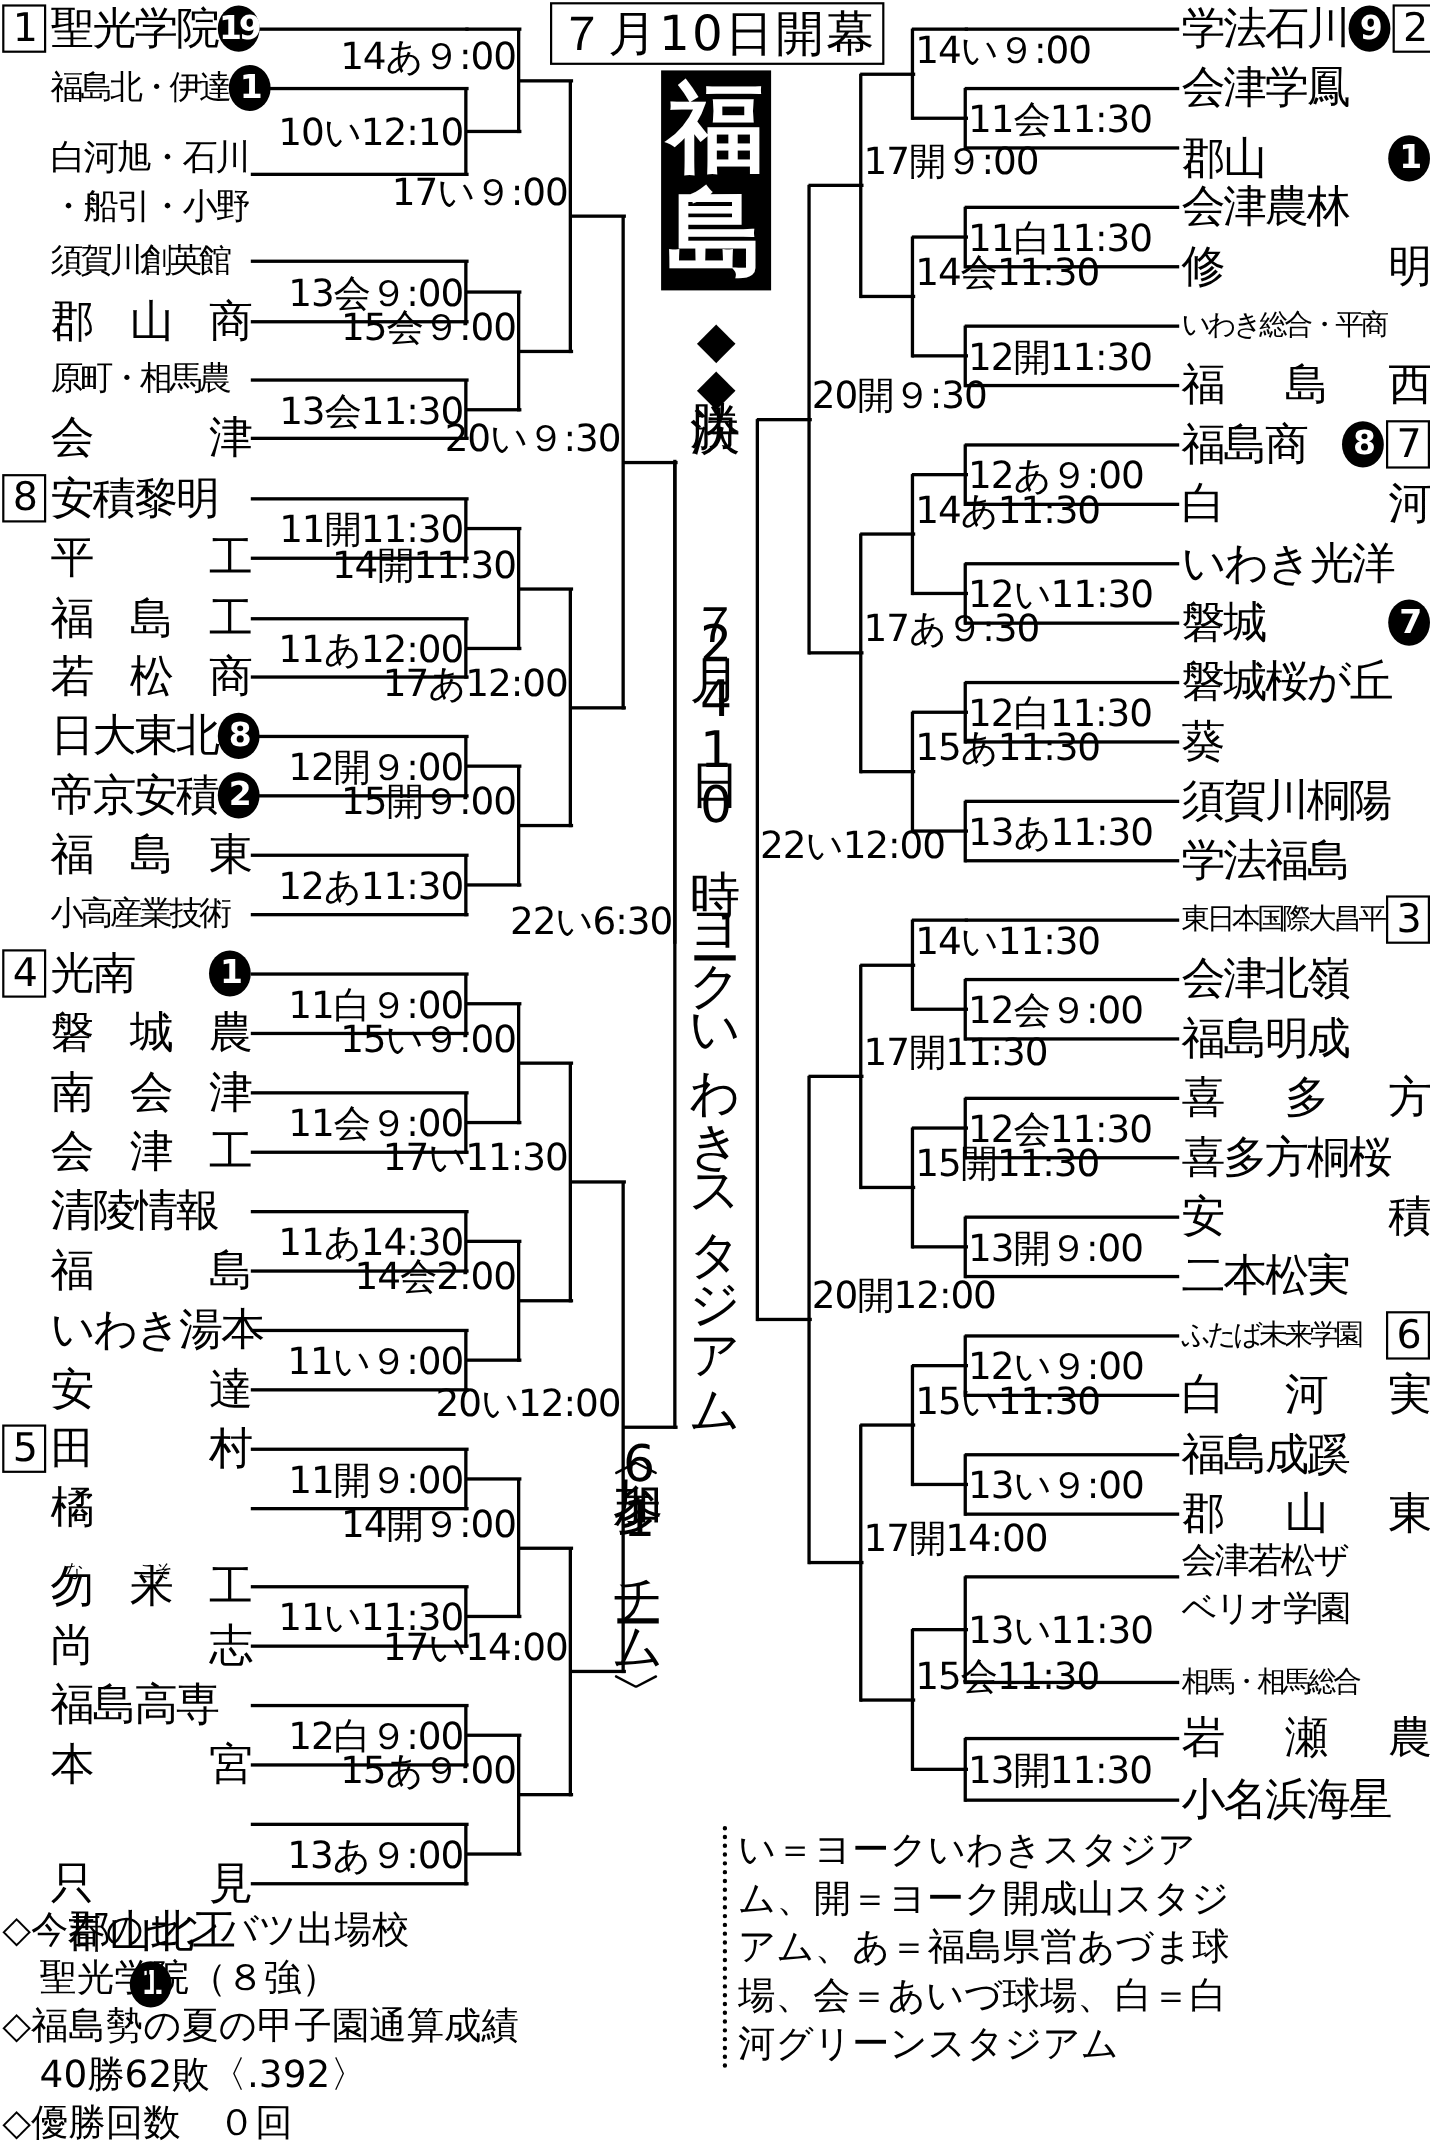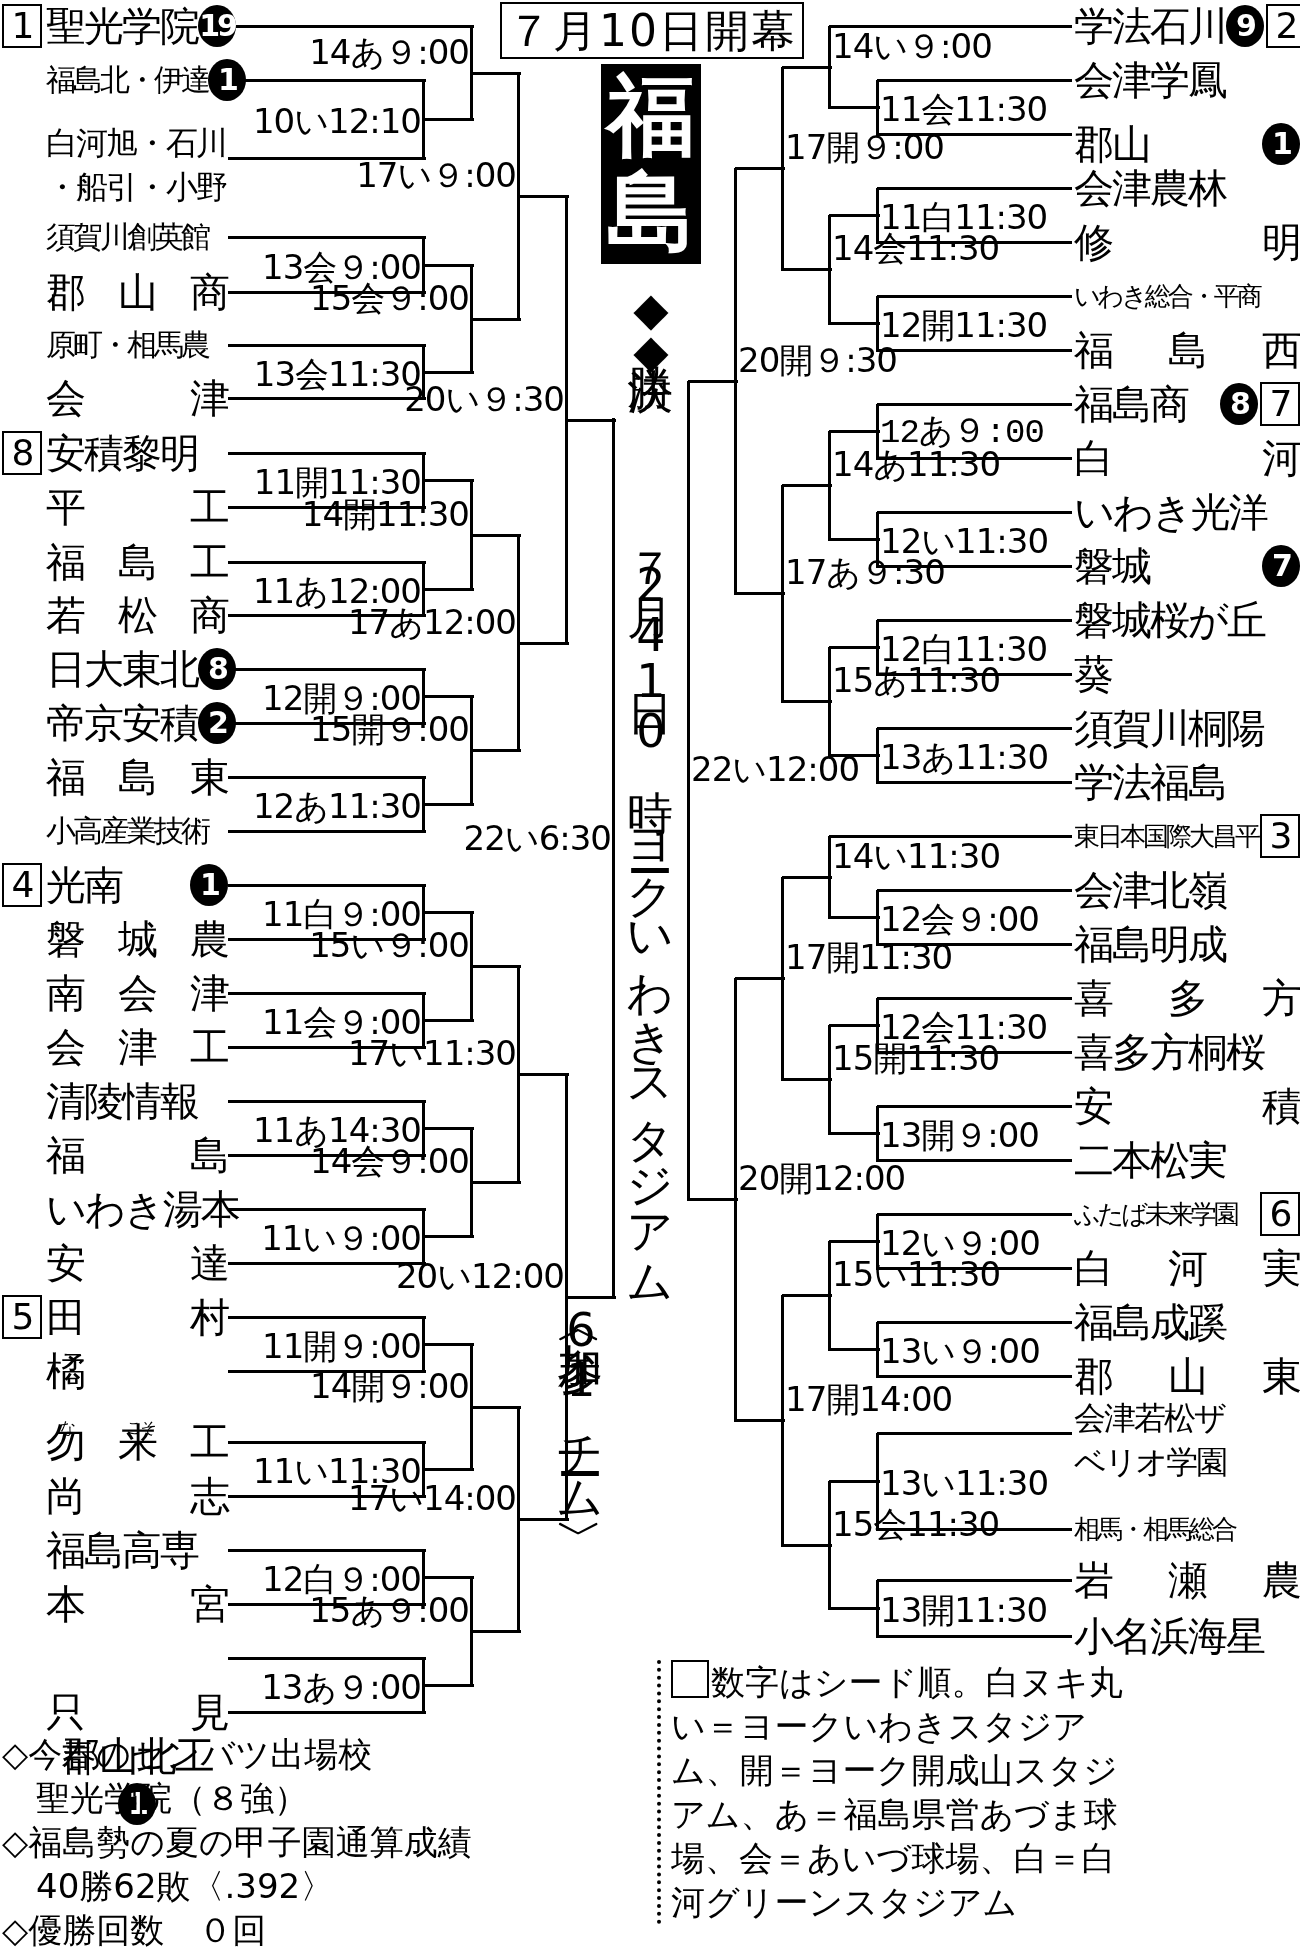--- a/index.html
+++ b/index.html
@@ -118,21 +118,21 @@
       <div class="hl" style="left: 228px; width: 198px; top: 1154px;"></div>
       <div class="vl" style="left: 422px; top: 1101px; height: 56px;"></div>
       <div class="game" style="right: 879px; top: 1111px;">11あ14:30</div>
       <div class="hl" style="left: 228px; width: 198px; top: 1208px;"></div>
       <div class="hl" style="left: 228px; width: 198px; top: 1262px;"></div>
       <div class="vl" style="left: 422px; top: 1209px; height: 56px;"></div>
       <div class="game" style="right: 879px; top: 1219px;">11い９:00</div>
       <div class="hl" style="left: 423px; width: 51px; top: 1127px;"></div>
       <div class="hl" style="left: 423px; width: 51px; top: 1235px;"></div>
       <div class="vl" style="left: 470px; top: 1128px; height: 110px;"></div>
-      <div class="game" style="right: 831px; top: 1142px;">14会９:00</div>
+      <div class="game" style="right: 831px; top: 1142px;">14会2:00</div>
       <div class="hl" style="left: 471px; width: 50px; top: 965px;"></div>
       <div class="hl" style="left: 471px; width: 50px; top: 1181px;"></div>
       <div class="vl" style="left: 517px; top: 966px; height: 218px;"></div>
       <div class="game" style="right: 784px; top: 1034px;">17い11:30</div>
       <div class="hl" style="left: 228px; width: 198px; top: 1316px;"></div>
       <div class="hl" style="left: 228px; width: 198px; top: 1370px;"></div>
       <div class="vl" style="left: 422px; top: 1317px; height: 56px;"></div>
       <div class="game" style="right: 879px; top: 1327px;">11開９:00</div>
       <div class="hl" style="left: 228px; width: 198px; top: 1441px;"></div>
       <div class="hl" style="left: 228px; width: 198px; top: 1495px;"></div>
@@ -356,21 +356,21 @@
       <div class="hl" style="left: 829px; width: 51px; top: 322px;"></div>
       <div class="vl" style="left: 828px; top: 215px; height: 110px;"></div>
       <div class="game" style="left: 832px; top: 229px;">14会11:30</div>
       <div class="hl" style="left: 782px; width: 50px; top: 66px;"></div>
       <div class="hl" style="left: 782px; width: 50px; top: 268px;"></div>
       <div class="vl" style="left: 781px; top: 67px; height: 204px;"></div>
       <div class="game" style="left: 785px; top: 128px;">17開９:00</div>
       <div class="hl" style="left: 877px; width: 195px; top: 403px;"></div>
       <div class="hl" style="left: 877px; width: 195px; top: 457px;"></div>
       <div class="vl" style="left: 876px; top: 404px; height: 56px;"></div>
-      <div class="game" style="left: 880px; top: 414px; font-family: Liberation Mono, monospace;">12あ９:00</div>
+      <div class="game" style="left: 880px; top: 414px;">12あ９:00</div>
       <div class="hl" style="left: 877px; width: 195px; top: 511px;"></div>
       <div class="hl" style="left: 877px; width: 195px; top: 565px;"></div>
       <div class="vl" style="left: 876px; top: 512px; height: 56px;"></div>
       <div class="game" style="left: 880px; top: 522px;">12い11:30</div>
       <div class="hl" style="left: 829px; width: 51px; top: 430px;"></div>
       <div class="hl" style="left: 829px; width: 51px; top: 538px;"></div>
       <div class="vl" style="left: 828px; top: 431px; height: 110px;"></div>
       <div class="game" style="left: 832px; top: 445px;">14あ11:30</div>
       <div class="hl" style="left: 877px; width: 195px; top: 619px;"></div>
       <div class="hl" style="left: 877px; width: 195px; top: 673px;"></div>
@@ -589,20 +589,19 @@
 
   <div>
     <div class="notes" style="left:2px;top:1732px;">◇今春のセンバツ出場校</div>
     <div class="notes" style="left:2px;top:1776px;">　聖光学院（８強）</div>
     <div class="notes" style="left:2px;top:1820px;">◇福島勢の夏の甲子園通算成績</div>
     <div class="notes" style="left:2px;top:1864px;">　40勝62敗〈.392〉</div>
     <div class="notes" style="left:2px;top:1908px;">◇優勝回数　０回</div>
   </div>
 
   <div class="legend">
-    <div><span class="sq"></span><span>数字はシード順。白ヌキ丸</span></div>
     <div>い＝ヨークいわきスタジア</div>
     <div>ム、開＝ヨーク開成山スタジ</div>
     <div>アム、あ＝福島県営あづま球</div>
     <div>場、会＝あいづ球場、白＝白</div>
     <div>河グリーンスタジアム</div>
   </div>
 </div>
 
 </body></html>

